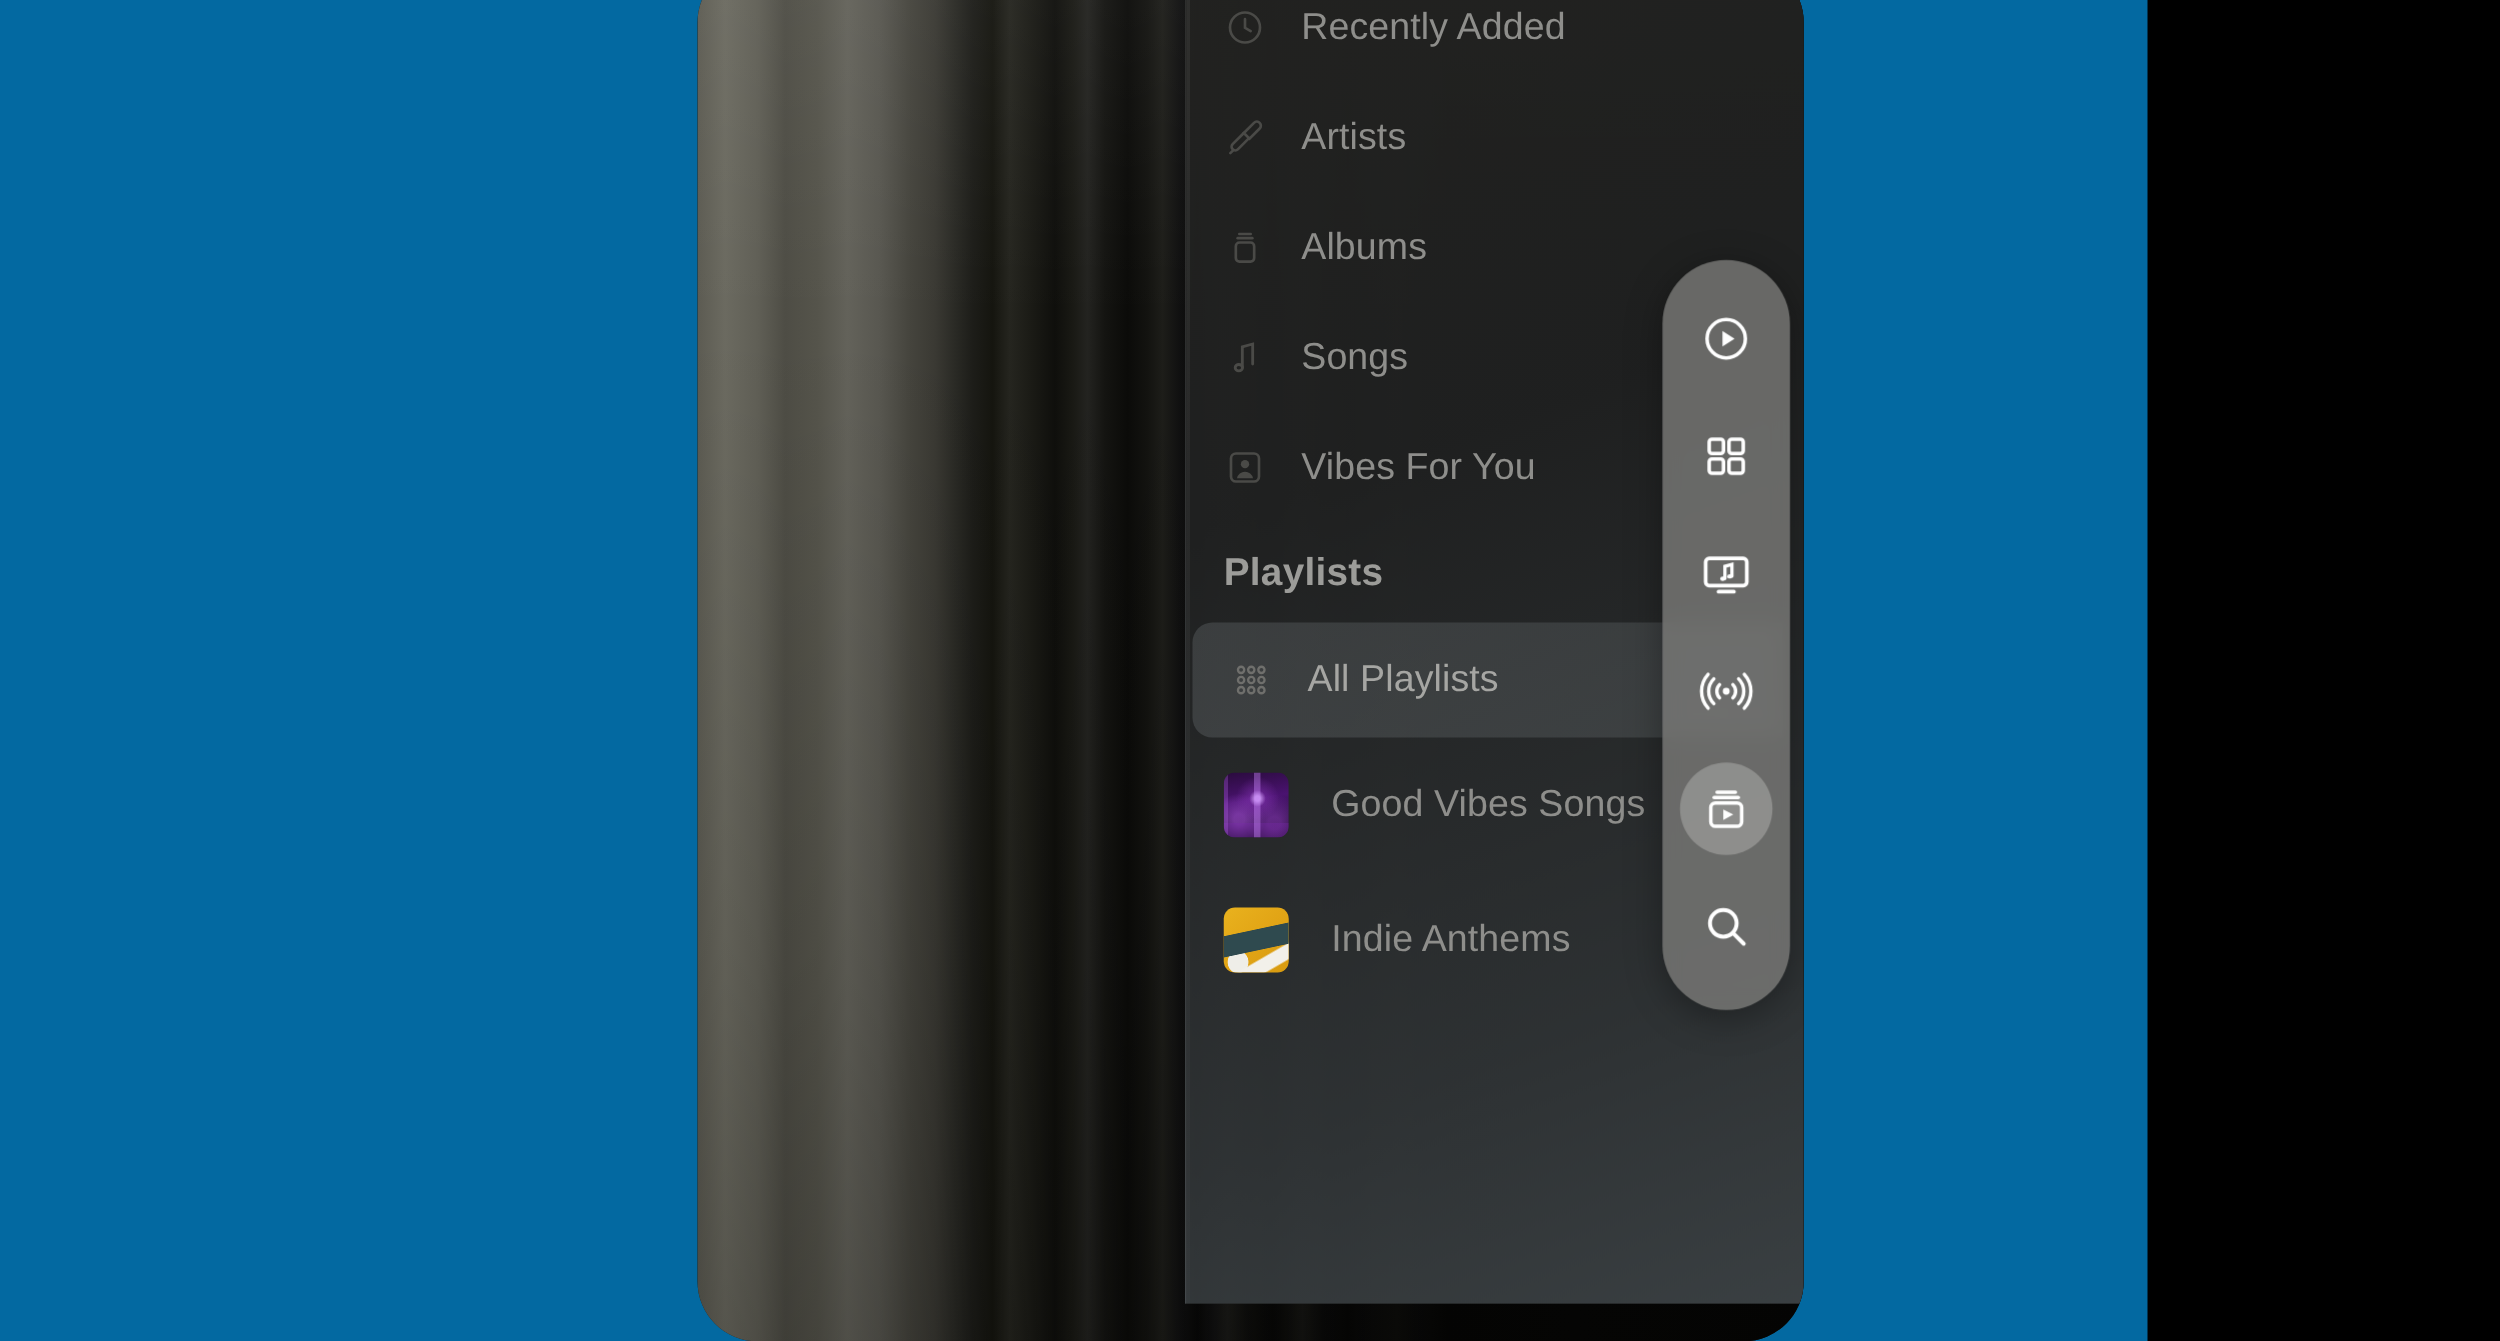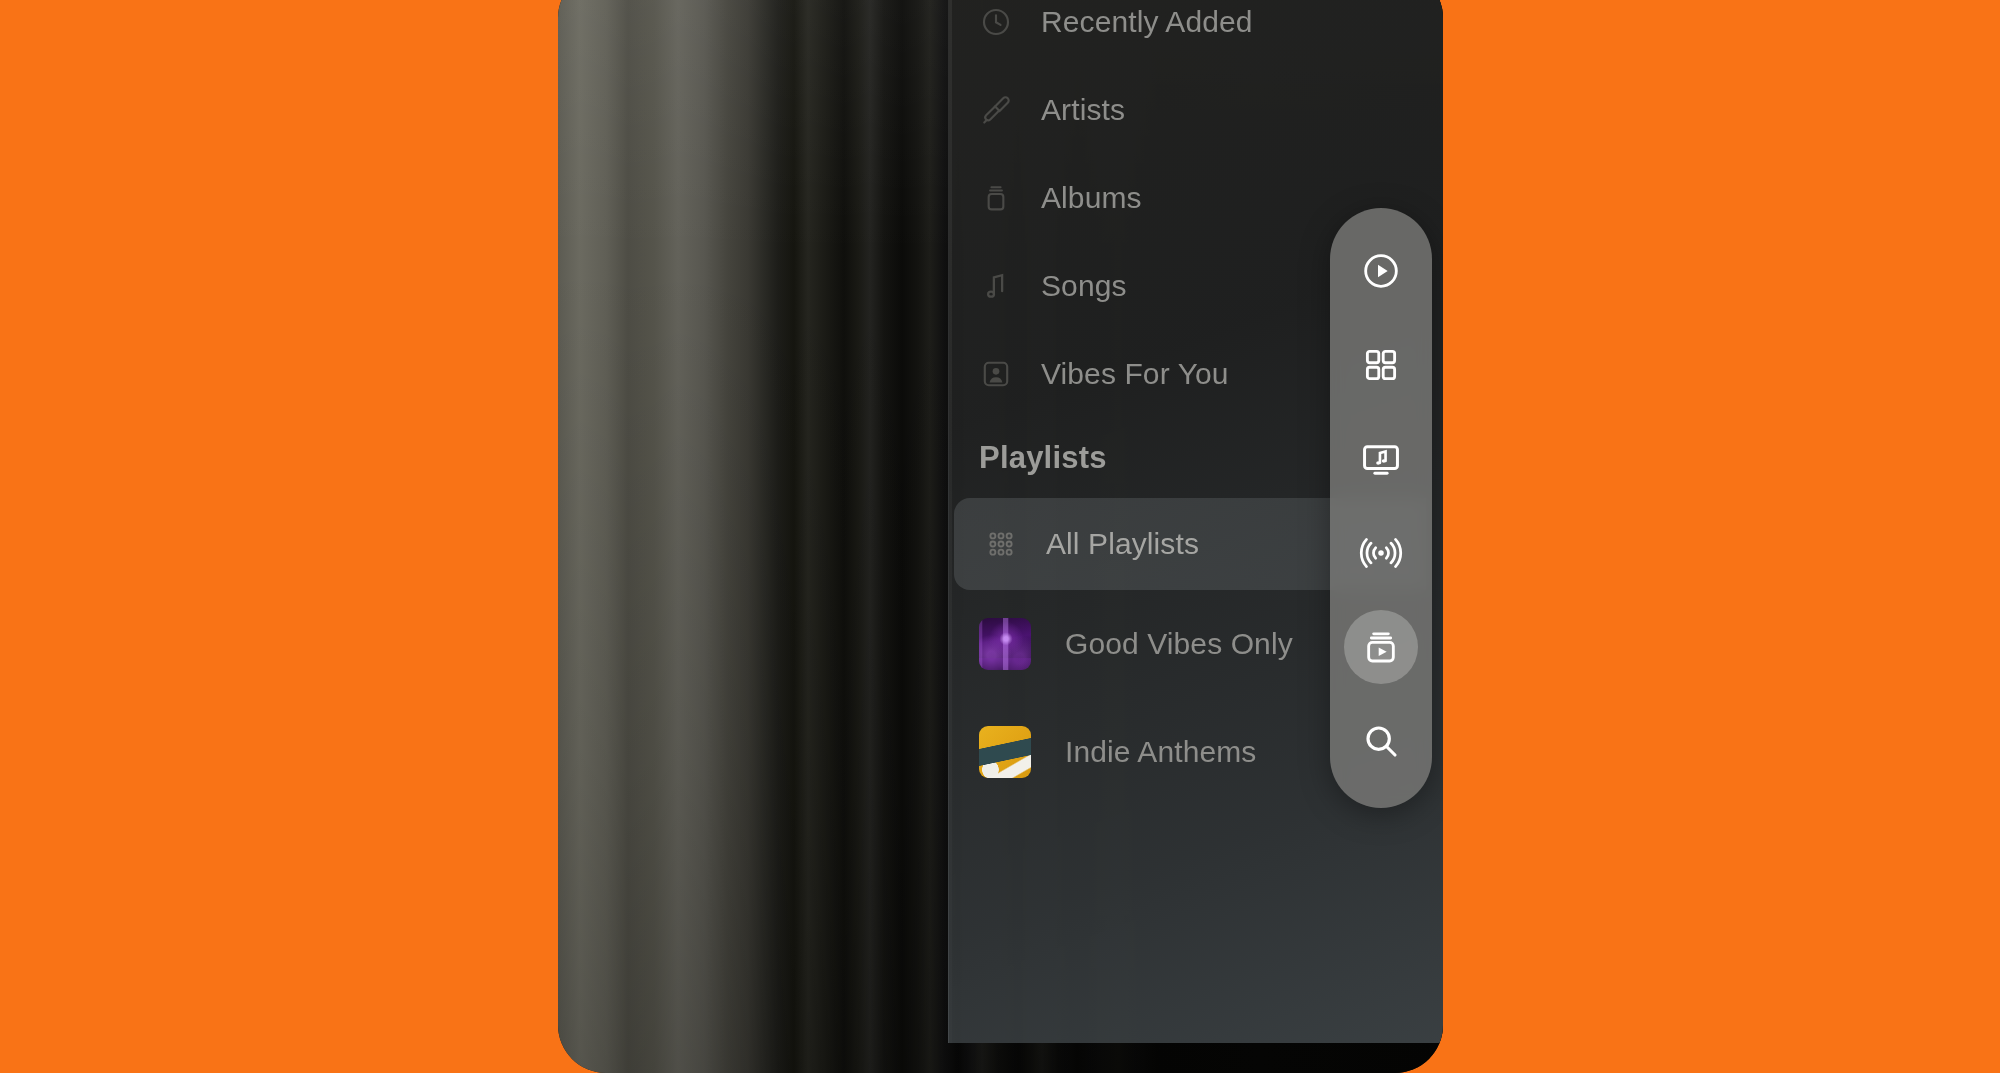--- a/index.html
+++ b/index.html
@@ -4,21 +4,21 @@
 <title>Music App Sidebar</title>
 <style>
   * { margin:0; padding:0; box-sizing:border-box; }
   html, body {
     width:2000px; height:1073px;
     background:#000;
     font-family:"Liberation Sans", sans-serif;
     overflow:hidden;
   }
 
-  #stage { position:relative; width:2000px; height:1073px; background:#f97316; }
+  #stage { position:relative; width:1718px; height:1073px; background:#0369a1; }
 
   
   #window {
     position:absolute;
     left:558px; top:-30px;
     width:885px; height:1103px;
     border-radius:48px;
     overflow:hidden;
     background:#16160f;
   }
@@ -250,21 +250,21 @@
               <circle cx="5.5" cy="18.5" r="2"></circle>
                 <circle cx="12" cy="18.5" r="2"></circle>
                 <circle cx="18.5" cy="18.5" r="2"></circle>
             </svg>
           </span>
           <span class="lbl">All Playlists</span>
         </div>
 
         <div class="nav-item pl-item">
           <span class="art art-vibes"></span>
-          <span class="lbl">Good Vibes Only</span>
+          <span class="lbl">Good Vibes Songs</span>
         </div>
 
         <div class="nav-item pl-item">
           <span class="art art-indie"></span>
           <span class="lbl">Indie Anthems</span>
         </div>
 
 
       </nav>
     </aside>

